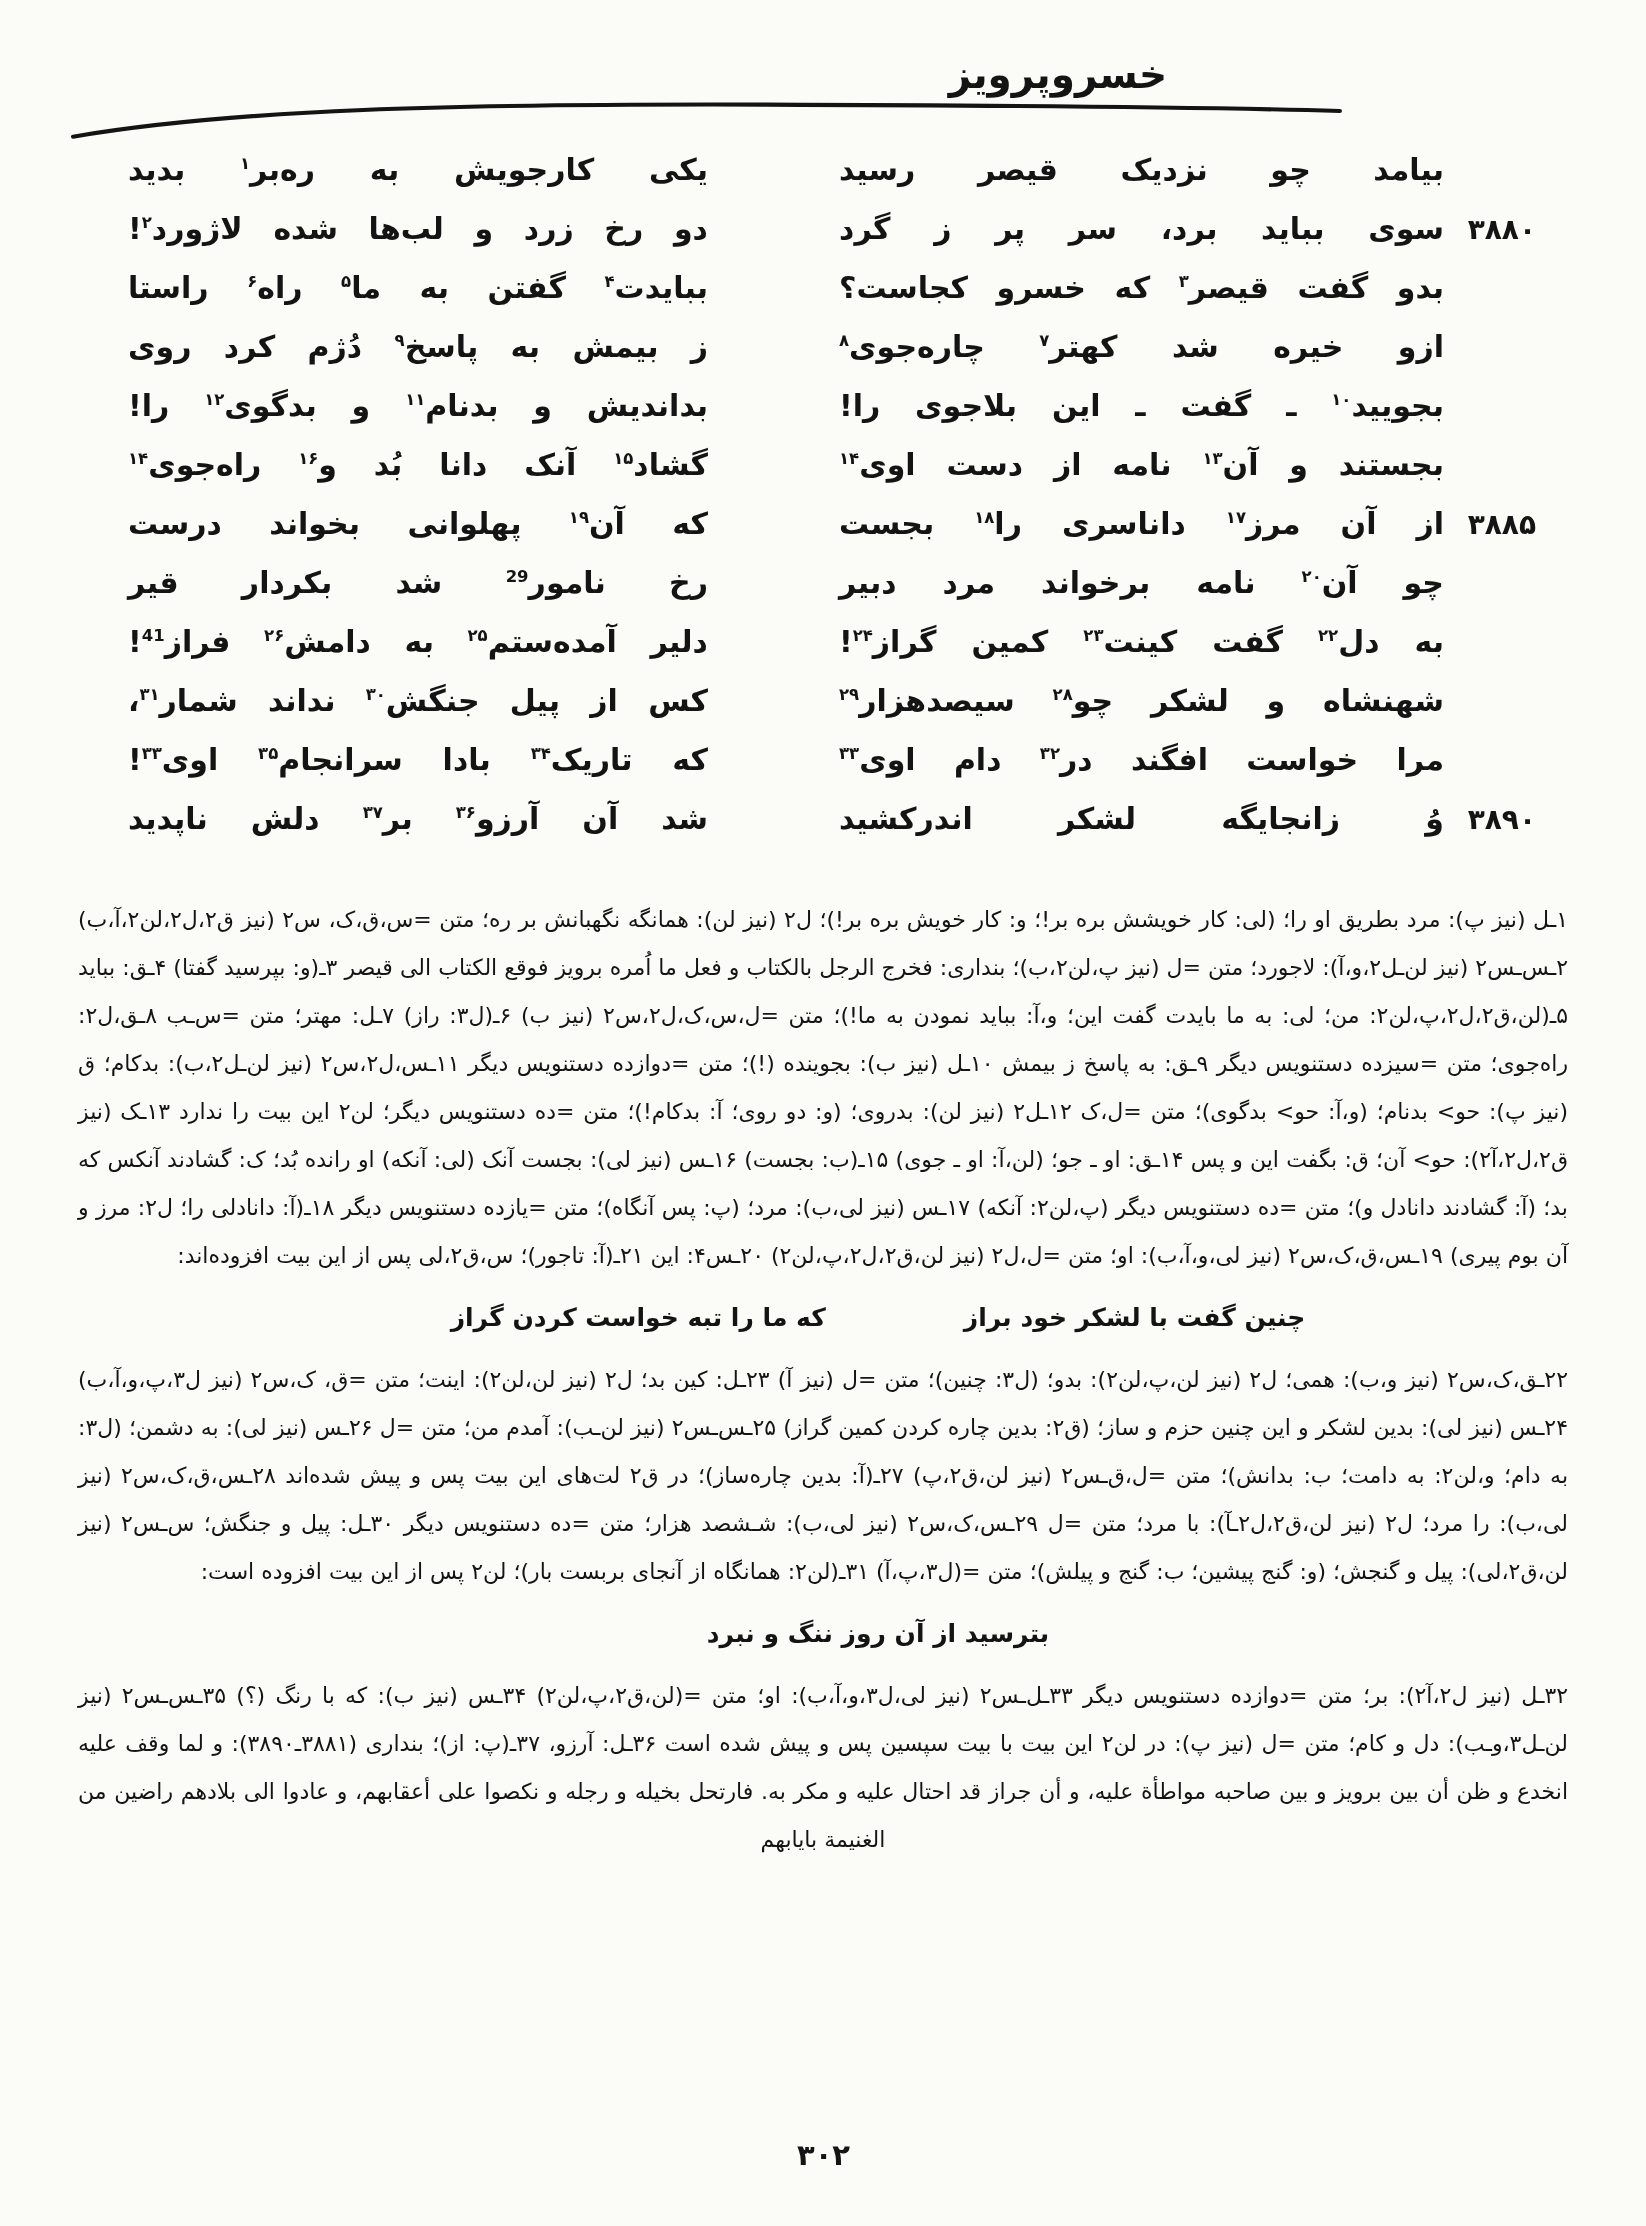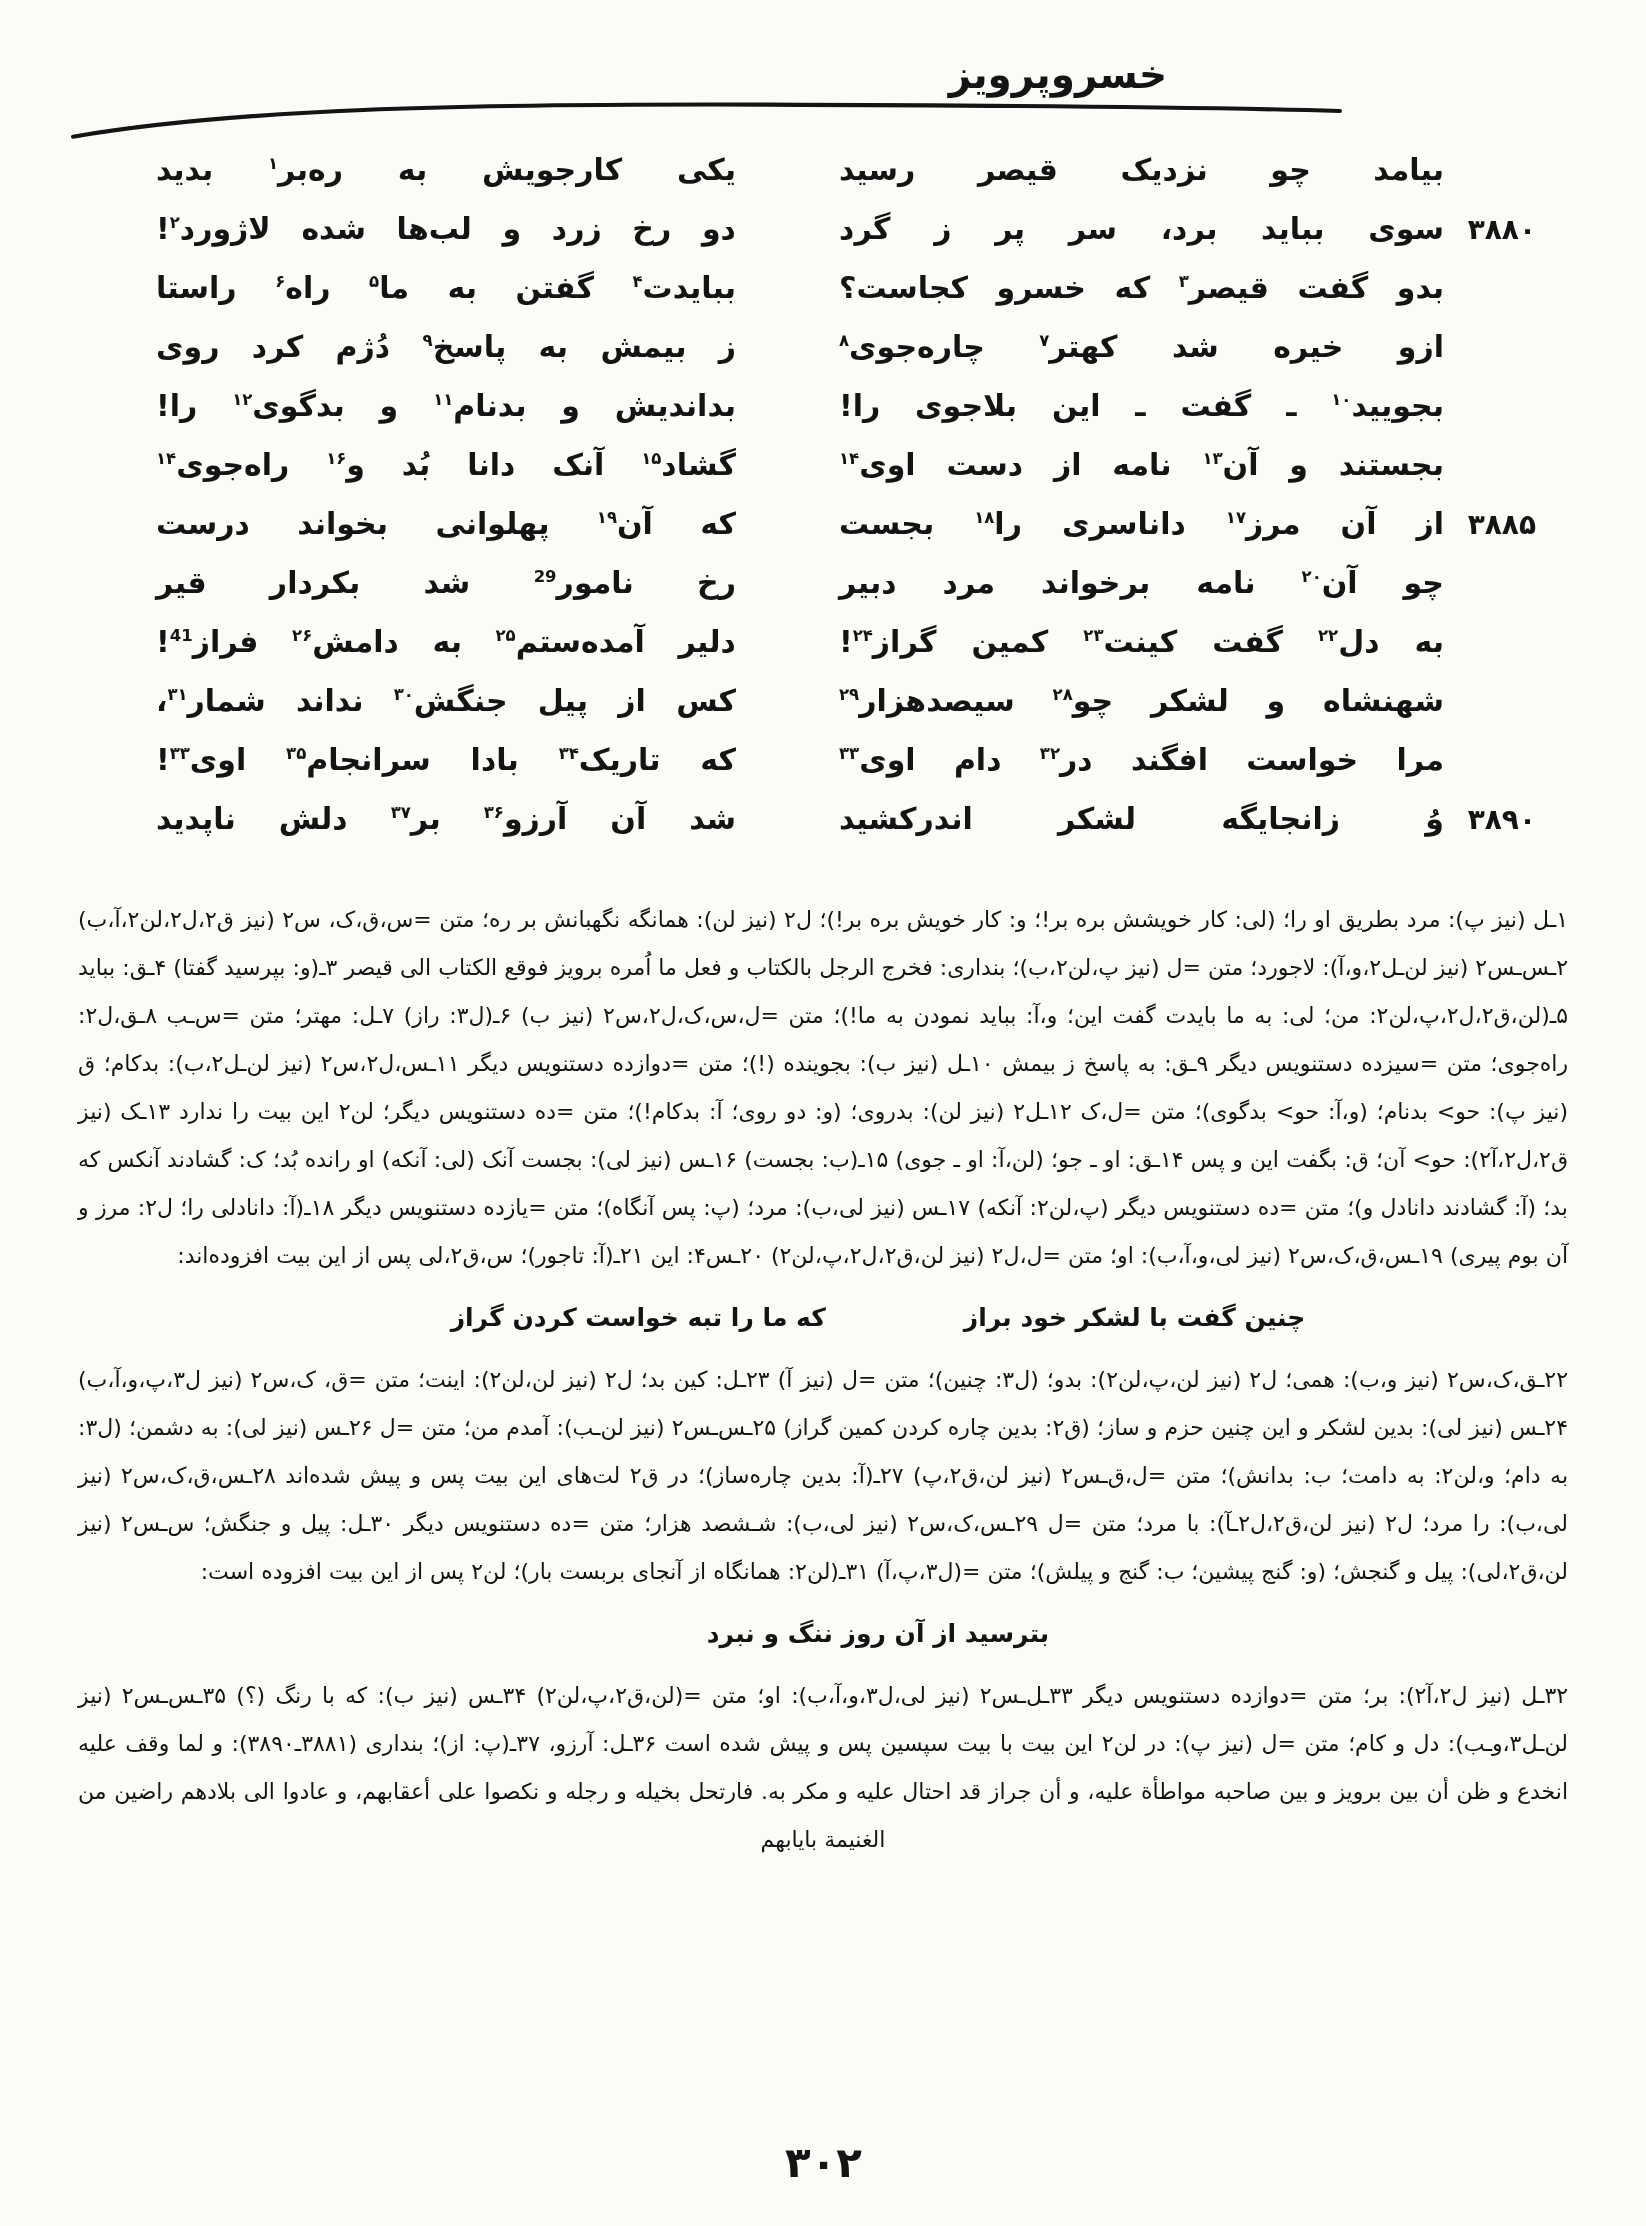--- a/index.html
+++ b/index.html
@@ -28,20 +28,21 @@
     height:59px;line-height:59px;
   }
   .vnum{
     width:92px;flex:0 0 92px;
     font-size:28px;font-weight:700;text-align:right;
   }
   .hemi{
     font-size:30px;font-weight:700;
     text-align:justify;text-align-last:justify;
     white-space:nowrap;
+    margin-left:28px;
   }
   .hemi-a{width:605px;flex:0 0 605px;}
   .hemi-gap{width:103px;flex:0 0 103px;}
   .hemi-b{width:580px;flex:0 0 580px;}
   .hemi sup{font-size:0.55em;font-weight:700;line-height:0;}
   
   .apparatus{
     position:absolute;top:884px;left:66px;
     width:1514px;direction:rtl;
   }
@@ -55,21 +56,21 @@
   .app-verse{
     display:flex;direction:rtl;justify-content:center;
     gap:138px;position:relative;left:55px;
     margin:5.5px 0 5.5px 0;
     font-size:25px;font-weight:700;line-height:52px;
     white-space:nowrap;
   }
   
   .page-number{
     position:absolute;top:2138px;left:0;width:100%;
-    text-align:center;font-size:42px;font-weight:700;
+    text-align:center;font-size:29px;font-weight:700;
   }
 </style>
 </head>
 <body>
 
 <div class="running-title">خسروپرویز</div>
 
 <svg class="rule-svg" width="1283" height="55" viewBox="0 0 1390 60">
   <path d="M 4 52 C 180 22, 420 16, 760 17 C 1050 18, 1250 20, 1386 24" fill="none" stroke="#141414" stroke-width="4.5" stroke-linecap="round"></path>
 </svg>

